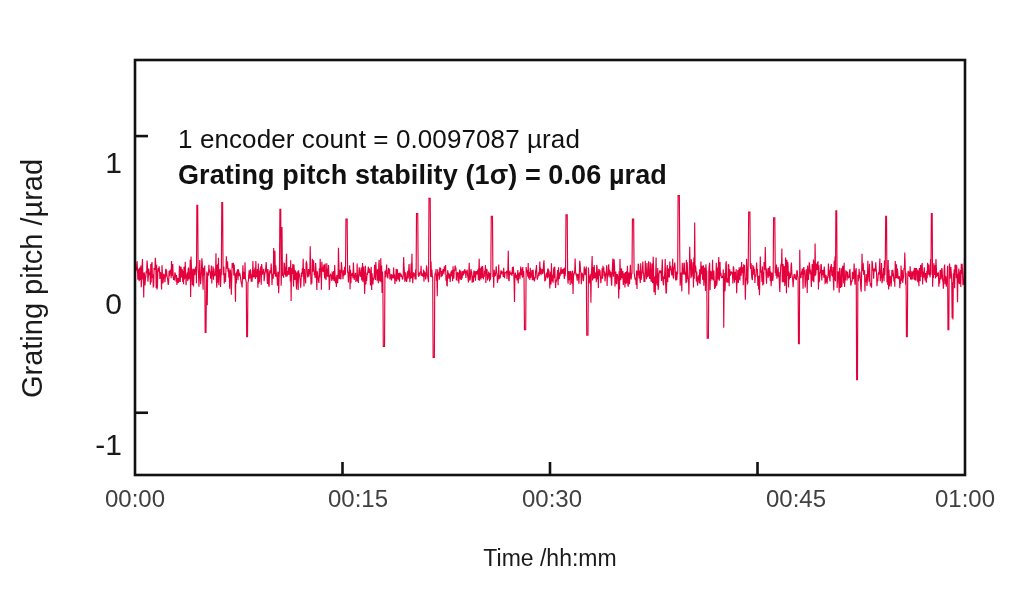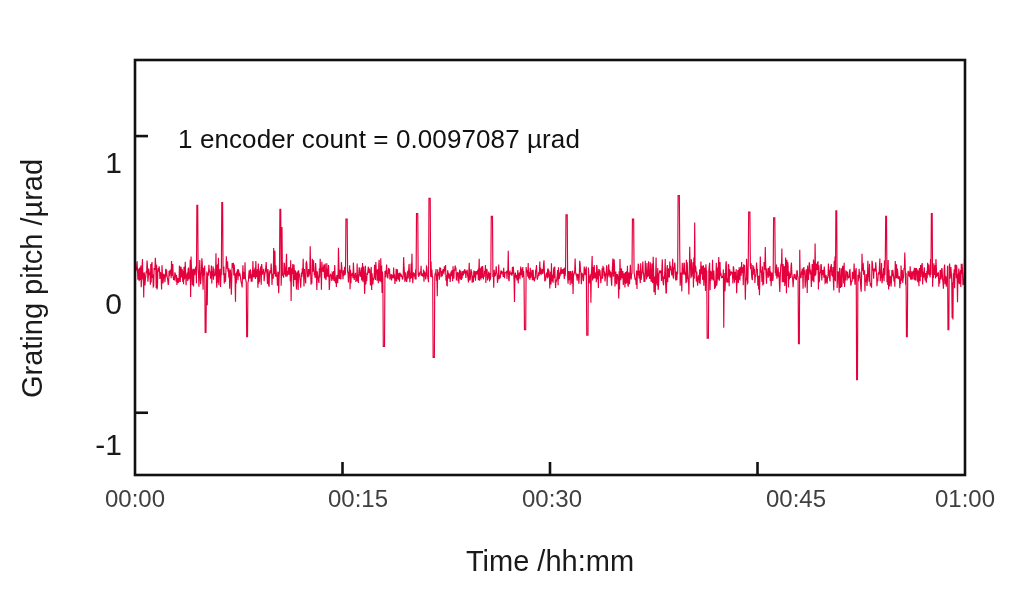--- a/index.html
+++ b/index.html
@@ -34,21 +34,21 @@
     font-size: 29px;
     color: #1a1a1a;
     white-space: nowrap;
   }
   .xlabel {
     position: absolute;
     left: 135px;
     top: 545px;
     width: 830px;
     text-align: center;
-    font-size: 29px;
+    font-size: 23px;
     color: #1a1a1a;
     white-space: nowrap;
   }
 
   
   .ytick {
     position: absolute;
     width: 70px;
     text-align: right;
     font-size: 30px;
@@ -92,20 +92,21 @@
 
   <div class="xtick" style="left:55px; top:487px;">00:00</div>
   <div class="xtick" style="left:278px; top:487px;">00:15</div>
   <div class="xtick" style="left:472px; top:487px;text-align:center;">00:30</div>
   <div class="xtick" style="left:716px; top:487px;">00:45</div>
   <div class="xtick" style="left:885px; top:487px;">01:00</div>
 
   <div class="xlabel">Time /hh:mm</div>
 
   <div class="annot l2">1 encoder count = 0.0097087 µrad</div>
+  <div class="annot l3">Grating pitch stability (1σ) = 0.06 µrad</div>
 
   <svg id="plot" width="1024" height="589">
       <defs>
         <clipPath id="plotclip">
           <rect x="135" y="60" width="830" height="415"></rect>
         </clipPath>
       </defs>
     <g id="trace-group" clip-path="url(#plotclip)">
         <path d="M135.00 282.30L135.42 272.52L135.83 270.74L136.25 269.50L136.66 266.41L137.08 261.28L137.49 270.17L137.91 279.83L138.32 270.21L138.74 269.53L139.15 281.20L139.57 269.96L139.98 267.69L140.40 279.97L140.81 265.47L141.23 287.12L141.64 279.53L142.06 267.30L142.47 258.91L142.89 279.52L143.30 273.10L143.72 297.43L144.13 272.28L144.55 275.32L144.96 285.51L145.38 279.00L145.80 276.19L146.21 271.20L146.63 273.01L147.04 260.59L147.46 265.74L147.87 281.69L148.29 277.15L148.70 268.46L149.12 272.62L149.53 275.13L149.95 272.41L150.36 284.72L150.78 263.89L151.19 282.45L151.61 264.40L152.02 262.09L152.44 278.01L152.85 274.43L153.27 286.76L153.68 286.13L154.10 267.92L154.51 269.83L154.93 268.13L155.35 257.88L155.76 264.99L156.18 288.09L156.59 264.70L157.01 289.37L157.42 287.04L157.84 271.34L158.25 268.07L158.67 271.76L159.08 266.24L159.50 269.22L159.91 279.05L160.33 272.29L160.74 273.22L161.16 276.48L161.57 289.50L161.99 265.30L162.40 273.58L162.82 283.44L163.23 281.44L163.65 273.73L164.06 278.03L164.48 274.60L164.89 282.32L165.31 277.18L165.73 268.78L166.14 276.51L166.56 269.49L166.97 275.98L167.39 277.75L167.80 280.55L168.22 284.87L168.63 282.69L169.05 271.05L169.46 276.09L169.88 270.65L170.29 270.16L170.71 270.36L171.12 278.28L171.54 260.94L171.95 270.52L172.37 275.97L172.78 263.94L173.20 277.11L173.61 279.94L174.03 276.25L174.44 280.53L174.86 272.36L175.28 274.04L175.69 274.90L176.11 281.84L176.52 274.96L176.94 284.99L177.35 277.80L177.77 282.85L178.18 278.09L178.60 282.06L179.01 281.60L179.43 265.66L179.84 266.95L180.26 282.10L180.67 271.32L181.09 266.69L181.50 277.57L181.92 269.01L182.33 270.18L182.75 282.02L183.16 271.10L183.58 284.31L183.99 266.86L184.41 279.35L184.82 276.33L185.24 261.81L185.66 272.94L186.07 285.35L186.49 275.48L186.90 275.99L187.32 272.61L187.73 281.10L188.15 269.04L188.56 267.62L188.98 279.42L189.39 276.70L189.81 276.47L190.22 259.68L190.64 296.91L191.05 256.42L191.47 268.61L191.88 275.05L192.30 285.20L192.71 270.92L193.13 268.68L193.54 286.38L193.96 270.90L194.37 269.24L194.79 275.23L195.21 269.14L195.62 267.76L196.04 266.39L196.45 283.18L196.87 205.25L197.28 205.25L197.70 205.25L198.11 268.49L198.53 274.74L198.94 286.61L199.36 273.77L199.77 260.07L200.19 272.33L200.60 284.33L201.02 278.51L201.43 272.19L201.85 258.19L202.26 263.14L202.68 276.86L203.09 289.69L203.51 267.66L203.92 274.71L204.34 274.03L204.75 265.44L205.17 332.52L205.59 332.52L206.00 332.52L206.42 287.04L206.83 271.43L207.25 305.28L207.66 272.65L208.08 275.76L208.49 274.46L208.91 264.84L209.32 272.37L209.74 271.39L210.15 273.03L210.57 278.68L210.98 275.88L211.40 265.45L211.81 283.60L212.23 270.97L212.64 276.25L213.06 266.29L213.47 279.64L213.89 268.58L214.30 273.72L214.72 275.99L215.14 274.49L215.55 274.45L215.97 253.34L216.38 279.82L216.80 287.71L217.21 265.67L217.63 264.94L218.04 282.81L218.46 257.80L218.87 285.28L219.29 269.86L219.70 269.75L220.12 269.46L220.53 287.04L220.95 276.13L221.36 274.30L221.78 202.48L222.19 202.48L222.61 202.48L223.02 267.24L223.44 274.94L223.85 266.60L224.27 283.61L224.68 273.19L225.10 280.05L225.52 281.78L225.93 270.07L226.35 256.30L226.76 268.63L227.18 267.43L227.59 261.25L228.01 271.67L228.42 268.30L228.84 277.70L229.25 270.17L229.67 288.68L230.08 269.92L230.50 270.69L230.91 277.91L231.33 294.71L231.74 279.09L232.16 263.05L232.57 265.39L232.99 267.81L233.40 262.85L233.82 275.41L234.23 264.46L234.65 273.70L235.07 278.79L235.48 301.80L235.90 273.25L236.31 283.53L236.73 271.57L237.14 273.82L237.56 269.28L237.97 280.32L238.39 269.23L238.80 271.61L239.22 276.05L239.63 272.98L240.05 274.29L240.46 277.29L240.88 280.77L241.29 282.82L241.71 284.07L242.12 287.38L242.54 275.16L242.95 265.19L243.37 279.09L243.78 272.63L244.20 273.10L244.61 279.02L245.03 262.33L245.45 278.89L245.86 280.12L246.28 282.92L246.69 336.67L247.11 336.67L247.52 336.67L247.94 282.23L248.35 281.41L248.77 274.71L249.18 270.20L249.60 278.71L250.01 276.80L250.43 269.23L250.84 272.27L251.26 281.69L251.67 274.26L252.09 281.79L252.50 273.28L252.92 261.02L253.33 277.39L253.75 275.38L254.16 269.56L254.58 277.26L254.99 267.43L255.41 278.87L255.83 260.98L256.24 272.51L256.66 276.71L257.07 276.76L257.49 268.97L257.90 287.86L258.32 263.52L258.73 283.64L259.15 271.12L259.56 281.98L259.98 270.14L260.39 268.99L260.81 266.34L261.22 284.73L261.64 264.01L262.05 267.75L262.47 274.67L262.88 270.87L263.30 272.67L263.71 268.72L264.13 281.27L264.54 276.84L264.96 272.98L265.38 271.80L265.79 267.06L266.21 262.09L266.62 270.69L267.04 275.39L267.45 283.89L267.87 269.00L268.28 272.84L268.70 285.81L269.11 286.00L269.53 273.07L269.94 270.46L270.36 272.65L270.77 271.48L271.19 263.42L271.60 271.69L272.02 284.91L272.43 274.18L272.85 274.22L273.26 278.75L273.68 247.89L274.09 267.85L274.51 274.29L274.92 250.70L275.34 276.70L275.76 265.22L276.17 271.51L276.59 276.82L277.00 274.76L277.42 285.83L277.83 271.72L278.25 272.65L278.66 293.28L279.08 278.35L279.49 270.16L279.91 209.40L280.32 209.40L280.74 209.40L281.15 285.84L281.57 270.66L281.98 227.04L282.40 272.42L282.81 276.22L283.23 273.64L283.64 277.79L284.06 263.33L284.47 263.62L284.89 274.48L285.31 266.91L285.72 276.79L286.14 263.40L286.55 253.73L286.97 276.52L287.38 274.42L287.80 270.99L288.21 274.65L288.63 267.32L289.04 274.80L289.46 267.79L289.87 266.92L290.29 281.42L290.70 260.22L291.12 301.05L291.53 268.27L291.95 271.30L292.36 274.25L292.78 263.95L293.19 279.29L293.61 286.60L294.02 264.62L294.44 275.60L294.85 279.94L295.27 270.96L295.69 271.39L296.10 280.16L296.52 289.42L296.93 273.16L297.35 272.43L297.76 278.22L298.18 289.97L298.59 270.29L299.01 276.33L299.42 273.45L299.84 278.28L300.25 280.37L300.67 287.80L301.08 279.73L301.50 272.48L301.91 277.06L302.33 268.38L302.74 273.93L303.16 258.67L303.57 274.43L303.99 286.49L304.40 269.02L304.82 278.21L305.24 276.48L305.65 283.45L306.07 262.99L306.48 262.05L306.90 264.64L307.31 274.31L307.73 277.41L308.14 274.03L308.56 269.06L308.97 276.45L309.39 269.08L309.80 274.09L310.22 246.33L310.63 271.37L311.05 284.73L311.46 277.13L311.88 283.37L312.29 258.82L312.71 264.35L313.12 271.82L313.54 260.31L313.95 268.61L314.37 274.73L314.78 274.81L315.20 278.04L315.62 262.95L316.03 269.50L316.45 277.04L316.86 290.05L317.28 271.20L317.69 275.53L318.11 277.86L318.52 280.94L318.94 283.00L319.35 268.16L319.77 277.52L320.18 258.82L320.60 271.38L321.01 268.34L321.43 289.64L321.84 261.84L322.26 267.19L322.67 269.14L323.09 271.85L323.50 268.39L323.92 264.63L324.33 274.49L324.75 278.54L325.17 263.53L325.58 276.99L326.00 280.07L326.41 275.24L326.83 263.28L327.24 276.41L327.66 268.96L328.07 277.07L328.49 265.10L328.90 274.33L329.32 290.01L329.73 282.22L330.15 275.67L330.56 274.46L330.98 275.22L331.39 275.96L331.81 281.07L332.22 272.82L332.64 273.64L333.05 279.49L333.47 271.11L333.88 280.33L334.30 280.56L334.71 265.13L335.13 276.66L335.55 283.13L335.96 277.34L336.38 286.95L336.79 275.48L337.21 275.34L337.62 283.28L338.04 277.39L338.45 247.83L338.87 264.97L339.28 278.94L339.70 272.51L340.11 269.82L340.53 278.78L340.94 278.68L341.36 262.14L341.77 266.86L342.19 272.40L342.60 273.95L343.02 279.17L343.43 270.31L343.85 275.88L344.26 272.14L344.68 266.90L345.10 275.03L345.51 272.32L345.93 219.08L346.34 219.08L346.76 219.08L347.17 219.08L347.59 271.86L348.00 273.00L348.42 282.55L348.83 272.25L349.25 271.59L349.66 265.31L350.08 289.30L350.49 269.83L350.91 283.33L351.32 273.81L351.74 275.90L352.15 272.90L352.57 274.54L352.98 278.10L353.40 262.62L353.81 272.48L354.23 279.91L354.64 274.42L355.06 276.66L355.48 272.84L355.89 281.85L356.31 275.58L356.72 280.91L357.14 263.41L357.55 281.56L357.97 274.81L358.38 282.98L358.80 273.10L359.21 267.31L359.63 270.64L360.04 275.95L360.46 276.25L360.87 272.78L361.29 267.56L361.70 280.43L362.12 276.87L362.53 263.13L362.95 282.11L363.36 275.72L363.78 266.46L364.19 274.47L364.61 293.86L365.03 282.50L365.44 265.73L365.86 284.44L366.27 275.99L366.69 281.01L367.10 272.73L367.52 274.92L367.93 270.57L368.35 266.67L368.76 272.91L369.18 271.73L369.59 268.67L370.01 273.23L370.42 285.48L370.84 276.12L371.25 266.89L371.67 290.09L372.08 273.29L372.50 279.68L372.91 284.38L373.33 277.70L373.74 278.74L374.16 277.23L374.57 264.74L374.99 269.56L375.41 279.94L375.82 262.04L376.24 269.75L376.65 270.50L377.07 280.71L377.48 272.08L377.90 269.12L378.31 283.14L378.73 265.71L379.14 259.89L379.56 280.01L379.97 281.46L380.39 275.60L380.80 258.19L381.22 282.25L381.63 265.56L382.05 293.09L382.46 271.59L382.88 278.37L383.29 346.35L383.71 346.35L384.12 346.35L384.54 346.35L384.95 270.91L385.37 277.34L385.79 271.70L386.20 272.49L386.62 264.51L387.03 276.58L387.45 276.34L387.86 278.49L388.28 270.85L388.69 267.92L389.11 273.80L389.52 268.68L389.94 279.55L390.35 277.55L390.77 276.01L391.18 273.97L391.60 280.42L392.01 275.34L392.43 275.34L392.84 277.98L393.26 276.43L393.67 267.45L394.09 278.58L394.50 274.19L394.92 284.07L395.34 278.85L395.75 279.39L396.17 268.69L396.58 281.37L397.00 277.05L397.41 269.28L397.83 278.57L398.24 278.99L398.66 273.20L399.07 275.32L399.49 281.63L399.90 272.55L400.32 276.02L400.73 273.66L401.15 276.89L401.56 275.39L401.98 276.21L402.39 279.10L402.81 279.00L403.22 275.38L403.64 257.14L404.05 266.61L404.47 272.96L404.88 281.74L405.30 275.13L405.72 272.34L406.13 279.65L406.55 281.81L406.96 279.99L407.38 275.04L407.79 270.69L408.21 278.57L408.62 270.77L409.04 264.09L409.45 272.04L409.87 282.26L410.28 272.72L410.70 278.78L411.11 263.54L411.53 277.91L411.94 253.74L412.36 275.45L412.77 283.12L413.19 275.45L413.60 272.20L414.02 276.36L414.43 273.33L414.85 277.01L415.27 279.35L415.68 269.36L416.10 279.55L416.51 213.55L416.93 213.55L417.34 213.55L417.76 213.55L418.17 274.46L418.59 276.77L419.00 275.32L419.42 272.65L419.83 275.45L420.25 271.58L420.66 273.10L421.08 265.81L421.49 276.01L421.91 273.67L422.32 274.06L422.74 275.77L423.15 276.78L423.57 269.59L423.98 281.85L424.40 271.42L424.81 274.22L425.23 272.43L425.65 279.42L426.06 276.93L426.48 266.37L426.89 267.08L427.31 275.36L427.72 276.84L428.14 279.38L428.55 282.24L428.97 198.33L429.38 198.33L429.80 198.33L430.21 198.33L430.63 276.75L431.04 261.50L431.46 277.19L431.87 269.45L432.29 275.79L432.70 276.83L433.12 357.42L433.53 357.42L433.95 357.42L434.36 357.42L434.78 277.62L435.20 272.73L435.61 274.51L436.03 269.01L436.44 280.82L436.86 274.37L437.27 296.20L437.69 269.26L438.10 275.27L438.52 274.58L438.93 272.39L439.35 279.73L439.76 267.22L440.18 269.76L440.59 267.81L441.01 277.22L441.42 273.72L441.84 270.96L442.25 276.33L442.67 270.74L443.08 269.15L443.50 272.81L443.91 273.43L444.33 266.27L444.74 270.93L445.16 271.06L445.58 265.08L445.99 280.68L446.41 274.84L446.82 285.51L447.24 285.78L447.65 270.27L448.07 272.99L448.48 274.89L448.90 278.74L449.31 274.08L449.73 274.44L450.14 281.91L450.56 275.17L450.97 271.56L451.39 276.09L451.80 270.21L452.22 273.44L452.63 281.30L453.05 266.31L453.46 276.74L453.88 278.71L454.29 269.50L454.71 271.00L455.13 265.43L455.54 268.70L455.96 267.42L456.37 280.56L456.79 272.45L457.20 275.15L457.62 271.99L458.03 281.26L458.45 272.83L458.86 283.46L459.28 273.06L459.69 269.53L460.11 277.03L460.52 279.37L460.94 270.70L461.35 279.88L461.77 272.51L462.18 278.43L462.60 271.67L463.01 271.57L463.43 275.47L463.84 270.48L464.26 273.78L464.67 269.21L465.09 270.18L465.51 272.92L465.92 278.05L466.34 271.63L466.75 271.12L467.17 269.82L467.58 275.14L468.00 277.91L468.41 282.56L468.83 272.06L469.24 262.83L469.66 279.88L470.07 279.89L470.49 276.44L470.90 269.22L471.32 271.11L471.73 272.37L472.15 282.78L472.56 275.56L472.98 276.48L473.39 282.12L473.81 270.61L474.22 271.70L474.64 277.70L475.06 271.25L475.47 280.70L475.89 273.73L476.30 271.12L476.72 274.71L477.13 272.92L477.55 270.96L477.96 270.15L478.38 280.16L478.79 270.93L479.21 258.85L479.62 280.77L480.04 268.17L480.45 277.88L480.87 278.53L481.28 266.61L481.70 275.35L482.11 277.84L482.53 266.13L482.94 269.40L483.36 279.33L483.77 274.94L484.19 276.96L484.60 270.67L485.02 272.55L485.44 264.93L485.85 283.10L486.27 271.20L486.68 268.95L487.10 270.21L487.51 279.42L487.93 278.81L488.34 276.18L488.76 271.47L489.17 274.57L489.59 281.43L490.00 273.09L490.42 279.75L490.83 275.38L491.25 216.32L491.66 216.32L492.08 216.32L492.49 216.32L492.91 276.91L493.32 273.28L493.74 287.78L494.15 269.88L494.57 274.55L494.98 275.75L495.40 275.27L495.82 271.44L496.23 266.41L496.65 273.14L497.06 274.07L497.48 282.81L497.89 279.77L498.31 276.63L498.72 264.63L499.14 279.21L499.55 276.80L499.97 276.05L500.38 276.90L500.80 270.57L501.21 274.34L501.63 270.63L502.04 272.47L502.46 272.43L502.87 274.13L503.29 276.83L503.70 267.84L504.12 274.55L504.53 278.21L504.95 272.67L505.37 272.64L505.78 272.50L506.20 271.76L506.61 271.43L507.03 279.04L507.44 271.57L507.86 270.61L508.27 250.84L508.69 279.68L509.10 281.12L509.52 272.31L509.93 271.53L510.35 273.42L510.76 274.22L511.18 274.65L511.59 272.45L512.01 275.72L512.42 266.91L512.84 273.96L513.25 266.48L513.67 271.70L514.08 281.26L514.50 302.08L514.91 275.22L515.33 272.59L515.75 275.14L516.16 278.30L516.58 275.07L516.99 280.42L517.41 276.35L517.82 270.11L518.24 283.52L518.65 274.07L519.07 273.55L519.48 272.57L519.90 279.09L520.31 273.45L520.73 266.42L521.14 275.22L521.56 268.55L521.97 271.29L522.39 277.69L522.80 266.99L523.22 276.89L523.63 270.91L524.05 279.56L524.46 329.75L524.88 329.75L525.30 329.75L525.71 329.75L526.13 267.06L526.54 271.84L526.96 271.21L527.37 272.65L527.79 276.61L528.20 262.93L528.62 277.71L529.03 277.28L529.45 272.02L529.86 279.94L530.28 267.84L530.69 277.84L531.11 274.66L531.52 274.32L531.94 270.07L532.35 280.29L532.77 270.98L533.18 269.85L533.60 280.16L534.01 276.69L534.43 281.41L534.84 278.12L535.26 278.06L535.68 270.16L536.09 269.58L536.51 265.10L536.92 276.72L537.34 279.65L537.75 277.33L538.17 275.98L538.58 272.22L539.00 275.96L539.41 271.90L539.83 261.51L540.24 273.89L540.66 267.72L541.07 275.32L541.49 269.56L541.90 273.38L542.32 268.97L542.73 274.07L543.15 272.15L543.56 264.09L543.98 260.35L544.39 270.71L544.81 281.45L545.23 278.60L545.64 279.23L546.06 274.52L546.47 273.70L546.89 276.20L547.30 276.99L547.72 268.51L548.13 277.42L548.55 270.15L548.96 270.97L549.38 275.31L549.79 288.39L550.21 279.53L550.62 271.69L551.04 284.58L551.45 263.37L551.87 281.51L552.28 275.66L552.70 275.29L553.11 282.67L553.53 270.43L553.94 267.35L554.36 278.29L554.77 266.53L555.19 280.13L555.61 288.06L556.02 280.16L556.44 281.64L556.85 278.57L557.27 274.96L557.68 270.10L558.10 285.16L558.51 267.28L558.93 278.82L559.34 278.47L559.76 274.06L560.17 274.85L560.59 270.99L561.00 267.31L561.42 274.11L561.83 270.75L562.25 269.39L562.66 272.48L563.08 273.81L563.49 268.66L563.91 273.23L564.32 278.93L564.74 267.63L565.16 276.15L565.57 269.29L565.99 214.93L566.40 214.93L566.82 214.93L567.23 214.93L567.65 277.34L568.06 283.63L568.48 270.95L568.89 280.30L569.31 275.30L569.72 271.34L570.14 284.95L570.55 271.06L570.97 273.94L571.38 276.42L571.80 283.81L572.21 271.87L572.63 270.79L573.04 293.96L573.46 276.84L573.87 273.82L574.29 273.56L574.70 271.48L575.12 258.46L575.54 271.38L575.95 274.65L576.37 274.29L576.78 276.92L577.20 280.64L577.61 274.41L578.03 274.21L578.44 275.79L578.86 283.64L579.27 277.10L579.69 260.86L580.10 263.14L580.52 271.21L580.93 272.39L581.35 284.29L581.76 272.83L582.18 276.06L582.59 273.49L583.01 279.30L583.42 281.09L583.84 274.95L584.25 266.59L584.67 274.72L585.09 268.51L585.50 270.53L585.92 275.57L586.33 266.42L586.75 335.28L587.16 335.28L587.58 335.28L587.99 335.28L588.41 267.61L588.82 274.38L589.24 283.46L589.65 277.09L590.07 277.72L590.48 274.27L590.90 302.73L591.31 274.18L591.73 267.49L592.14 255.93L592.56 280.56L592.97 267.01L593.39 274.84L593.80 278.62L594.22 264.93L594.63 275.46L595.05 278.15L595.47 274.76L595.88 272.25L596.30 282.31L596.71 264.96L597.13 267.73L597.54 279.36L597.96 271.32L598.37 287.96L598.79 269.60L599.20 269.75L599.62 275.76L600.03 270.18L600.45 277.55L600.86 283.11L601.28 277.34L601.69 277.54L602.11 268.37L602.52 278.61L602.94 265.74L603.35 271.49L603.77 267.32L604.18 276.27L604.60 271.59L605.02 281.53L605.43 276.87L605.85 273.69L606.26 273.56L606.68 265.30L607.09 286.10L607.51 273.71L607.92 277.14L608.34 267.32L608.75 264.29L609.17 275.37L609.58 269.84L610.00 277.44L610.41 272.01L610.83 272.45L611.24 280.24L611.66 285.66L612.07 273.23L612.49 265.99L612.90 258.45L613.32 276.63L613.73 270.67L614.15 259.21L614.56 266.66L614.98 286.50L615.40 280.48L615.81 271.49L616.23 281.64L616.64 284.22L617.06 274.55L617.47 274.52L617.89 276.42L618.30 283.41L618.72 298.46L619.13 271.15L619.55 289.38L619.96 258.92L620.38 271.54L620.79 280.28L621.21 268.32L621.62 269.47L622.04 278.29L622.45 276.37L622.87 271.10L623.28 284.93L623.70 280.77L624.11 273.23L624.53 277.76L624.94 287.37L625.36 271.97L625.78 279.69L626.19 283.65L626.61 271.21L627.02 282.74L627.44 265.64L627.85 284.96L628.27 286.74L628.68 272.41L629.10 274.19L629.51 284.32L629.93 275.18L630.34 264.78L630.76 275.77L631.17 279.43L631.59 273.99L632.00 273.45L632.42 219.08L632.83 219.08L633.25 219.08L633.66 219.08L634.08 272.24L634.49 275.39L634.91 278.47L635.33 280.06L635.74 277.75L636.16 284.94L636.57 270.60L636.99 288.94L637.40 270.91L637.82 275.41L638.23 263.65L638.65 265.41L639.06 278.53L639.48 270.57L639.89 278.25L640.31 283.11L640.72 263.24L641.14 279.88L641.55 275.96L641.97 273.56L642.38 270.43L642.80 261.44L643.21 272.00L643.63 273.66L644.04 281.86L644.46 274.77L644.87 281.97L645.29 260.85L645.71 273.13L646.12 272.53L646.54 279.34L646.95 263.04L647.37 277.15L647.78 273.27L648.20 276.18L648.61 261.25L649.03 274.70L649.44 277.84L649.86 278.77L650.27 262.30L650.69 274.13L651.10 281.69L651.52 274.55L651.93 263.57L652.35 281.80L652.76 283.08L653.18 256.73L653.59 268.80L654.01 292.24L654.42 281.40L654.84 276.56L655.26 295.00L655.67 274.57L656.09 257.56L656.50 281.49L656.92 284.26L657.33 285.59L657.75 268.03L658.16 289.84L658.58 285.82L658.99 274.03L659.41 272.12L659.82 270.35L660.24 273.23L660.65 271.55L661.07 270.71L661.48 280.96L661.90 269.28L662.31 259.39L662.73 278.17L663.14 282.89L663.56 285.31L663.97 276.22L664.39 279.03L664.80 270.93L665.22 258.99L665.64 284.73L666.05 292.90L666.47 292.78L666.88 268.75L667.30 264.95L667.71 282.19L668.13 268.42L668.54 269.54L668.96 276.36L669.37 277.57L669.79 261.41L670.20 270.13L670.62 265.86L671.03 268.29L671.45 272.35L671.86 275.30L672.28 272.88L672.69 258.66L673.11 277.00L673.52 277.70L673.94 267.68L674.35 267.40L674.77 262.59L675.19 269.65L675.60 279.37L676.02 280.50L676.43 271.44L676.85 279.84L677.26 273.49L677.68 273.36L678.09 195.57L678.51 195.57L678.92 195.57L679.34 195.57L679.75 251.88L680.17 285.74L680.58 276.64L681.00 272.45L681.41 279.59L681.83 291.38L682.24 262.68L682.66 273.70L683.07 274.04L683.49 274.03L683.90 263.70L684.32 262.65L684.73 274.82L685.15 272.61L685.57 273.80L685.98 283.22L686.40 259.73L686.81 282.14L687.23 262.26L687.64 273.02L688.06 279.16L688.47 277.98L688.89 294.52L689.30 272.93L689.72 246.88L690.13 265.17L690.55 268.83L690.96 278.12L691.38 259.33L691.79 276.72L692.21 271.76L692.62 270.05L693.04 262.14L693.45 287.50L693.87 257.45L694.28 278.75L694.70 222.57L695.12 272.44L695.53 265.53L695.95 269.15L696.36 281.60L696.78 271.41L697.19 280.94L697.61 285.75L698.02 276.55L698.44 279.78L698.85 274.71L699.27 283.08L699.68 269.34L700.10 284.16L700.51 274.90L700.93 261.59L701.34 274.19L701.76 271.18L702.17 265.71L702.59 279.75L703.00 278.69L703.42 265.25L703.83 285.73L704.25 273.48L704.66 267.57L705.08 275.11L705.50 290.88L705.91 264.31L706.33 270.78L706.74 271.15L707.16 338.05L707.57 338.05L707.99 338.05L708.40 338.05L708.82 270.61L709.23 266.28L709.65 262.83L710.06 290.25L710.48 270.72L710.89 280.66L711.31 272.15L711.72 272.60L712.14 279.25L712.55 259.65L712.97 280.32L713.38 279.46L713.80 270.51L714.21 278.73L714.63 289.00L715.05 280.79L715.46 287.83L715.88 277.99L716.29 262.72L716.71 285.64L717.12 281.77L717.54 267.46L717.95 279.56L718.37 265.83L718.78 257.02L719.20 280.69L719.61 278.32L720.03 262.05L720.44 275.66L720.86 272.91L721.27 275.92L721.69 277.68L722.10 277.52L722.52 276.02L722.93 277.99L723.35 269.40L723.76 327.66L724.18 273.06L724.59 290.20L725.01 291.15L725.43 279.52L725.84 263.77L726.26 261.36L726.67 282.45L727.09 279.67L727.50 279.02L727.92 282.77L728.33 264.14L728.75 264.99L729.16 286.32L729.58 269.17L729.99 271.94L730.41 275.52L730.82 273.87L731.24 271.95L731.65 272.38L732.07 272.49L732.48 274.92L732.90 283.52L733.31 266.36L733.73 267.81L734.14 277.68L734.56 282.63L734.97 271.76L735.39 273.78L735.81 279.98L736.22 269.35L736.64 293.17L737.05 281.14L737.47 277.20L737.88 269.98L738.30 282.97L738.71 277.94L739.13 267.33L739.54 279.05L739.96 279.52L740.37 269.16L740.79 266.77L741.20 275.65L741.62 262.00L742.03 272.59L742.45 272.74L742.86 267.24L743.28 285.21L743.69 264.30L744.11 270.67L744.52 265.05L744.94 279.01L745.36 299.79L745.77 279.26L746.19 279.60L746.60 258.68L747.02 270.45L747.43 283.38L747.85 282.61L748.26 261.70L748.68 212.17L749.09 212.17L749.51 212.17L749.92 212.17L750.34 266.05L750.75 269.22L751.17 263.20L751.58 275.20L752.00 279.24L752.41 279.53L752.83 264.92L753.24 275.03L753.66 266.61L754.07 271.04L754.49 269.05L754.90 282.98L755.32 275.37L755.74 276.60L756.15 273.36L756.57 262.52L756.98 270.71L757.40 269.07L757.81 285.86L758.23 275.96L758.64 289.36L759.06 275.46L759.47 295.20L759.89 277.14L760.30 256.51L760.72 272.42L761.13 271.45L761.55 273.45L761.96 281.91L762.38 266.39L762.79 285.54L763.21 272.27L763.62 284.44L764.04 261.95L764.45 268.36L764.87 269.53L765.29 247.07L765.70 266.41L766.12 275.10L766.53 283.80L766.95 268.40L767.36 274.28L767.78 273.09L768.19 277.85L768.61 267.86L769.02 276.06L769.44 275.05L769.85 266.05L770.27 280.92L770.68 271.59L771.10 286.29L771.51 279.19L771.93 272.45L772.34 278.04L772.76 281.04L773.17 277.33L773.59 217.70L774.00 217.70L774.42 217.70L774.83 217.70L775.25 273.29L775.67 270.05L776.08 275.90L776.50 264.41L776.91 278.76L777.33 276.49L777.74 271.55L778.16 267.15L778.57 277.20L778.99 271.90L779.40 284.00L779.82 292.03L780.23 278.13L780.65 267.78L781.06 263.46L781.48 266.13L781.89 248.49L782.31 282.14L782.72 270.30L783.14 263.90L783.55 282.27L783.97 267.45L784.38 266.30L784.80 286.01L785.22 281.47L785.63 257.50L786.05 269.41L786.46 293.26L786.88 259.74L787.29 275.99L787.71 261.91L788.12 266.02L788.54 287.44L788.95 271.46L789.37 279.40L789.78 273.64L790.20 273.56L790.61 277.93L791.03 265.96L791.44 262.55L791.86 273.31L792.27 276.98L792.69 279.51L793.10 287.21L793.52 280.51L793.93 275.22L794.35 273.97L794.76 276.72L795.18 275.66L795.60 278.44L796.01 279.15L796.43 280.00L796.84 270.78L797.26 270.75L797.67 276.06L798.09 277.31L798.50 343.58L798.92 343.58L799.33 343.58L799.75 249.81L800.16 277.57L800.58 277.04L800.99 278.06L801.41 272.75L801.82 273.36L802.24 268.58L802.65 273.79L803.07 288.85L803.48 269.15L803.90 267.11L804.31 274.73L804.73 270.37L805.15 287.61L805.56 282.03L805.98 277.13L806.39 269.29L806.81 271.47L807.22 292.88L807.64 265.54L808.05 279.36L808.47 279.44L808.88 269.66L809.30 262.28L809.71 265.98L810.13 274.11L810.54 269.75L810.96 275.97L811.37 287.00L811.79 275.67L812.20 263.93L812.62 277.93L813.03 280.87L813.45 259.50L813.86 282.33L814.28 261.45L814.69 276.28L815.11 243.44L815.53 275.36L815.94 272.96L816.36 263.74L816.77 264.68L817.19 269.96L817.60 262.37L818.02 262.02L818.43 289.50L818.85 265.26L819.26 282.29L819.68 277.31L820.09 272.11L820.51 273.12L820.92 264.73L821.34 264.80L821.75 280.55L822.17 273.36L822.58 270.01L823.00 275.03L823.41 269.77L823.83 277.78L824.24 266.45L824.66 271.02L825.08 283.07L825.49 282.55L825.91 274.88L826.32 277.12L826.74 281.93L827.15 283.64L827.57 276.46L827.98 277.90L828.40 263.56L828.81 276.00L829.23 269.88L829.64 278.57L830.06 281.37L830.47 266.33L830.89 271.67L831.30 263.96L831.72 274.06L832.13 273.35L832.55 276.60L832.96 267.00L833.38 281.31L833.79 290.39L834.21 260.82L834.62 280.14L835.04 256.62L835.46 281.30L835.87 210.78L836.29 210.78L836.70 210.78L837.12 288.04L837.53 278.76L837.95 272.46L838.36 271.50L838.78 282.73L839.19 292.76L839.61 267.73L840.02 280.86L840.44 288.07L840.85 282.46L841.27 268.37L841.68 287.10L842.10 283.20L842.51 267.52L842.93 265.75L843.34 272.72L843.76 283.39L844.17 262.87L844.59 286.87L845.01 278.99L845.42 280.53L845.84 270.18L846.25 275.17L846.67 271.20L847.08 280.55L847.50 271.70L847.91 276.54L848.33 277.37L848.74 275.89L849.16 277.75L849.57 270.10L849.99 269.71L850.40 279.01L850.82 285.68L851.23 283.53L851.65 280.50L852.06 281.70L852.48 271.84L852.89 275.19L853.31 279.22L853.72 273.44L854.14 263.57L854.55 276.47L854.97 284.80L855.39 272.58L855.80 269.83L856.22 268.22L856.63 379.55L857.05 379.55L857.46 379.55L857.88 274.63L858.29 281.17L858.71 278.60L859.12 268.72L859.54 277.86L859.95 271.89L860.37 280.07L860.78 288.52L861.20 291.76L861.61 274.91L862.03 253.73L862.44 271.24L862.86 264.86L863.27 264.18L863.69 274.65L864.10 273.75L864.52 270.38L864.93 291.22L865.35 278.98L865.77 281.87L866.18 273.92L866.60 280.65L867.01 285.87L867.43 279.21L867.84 260.88L868.26 273.30L868.67 276.53L869.09 281.76L869.50 263.72L869.92 280.98L870.33 285.01L870.75 284.09L871.16 282.99L871.58 287.73L871.99 260.88L872.41 263.05L872.82 270.07L873.24 270.56L873.65 278.62L874.07 268.31L874.48 271.29L874.90 269.10L875.32 271.52L875.73 262.36L876.15 268.58L876.56 273.54L876.98 286.11L877.39 279.73L877.81 281.26L878.22 274.02L878.64 272.48L879.05 274.29L879.47 266.37L879.88 258.58L880.30 281.16L880.71 270.46L881.13 278.20L881.54 263.08L881.96 283.34L882.37 280.68L882.79 275.76L883.20 272.28L883.62 268.03L884.03 281.33L884.45 260.54L884.86 275.12L885.28 262.84L885.70 216.32L886.11 216.32L886.53 216.32L886.94 282.34L887.36 278.26L887.77 284.89L888.19 259.90L888.60 289.44L889.02 269.77L889.43 286.42L889.85 279.92L890.26 275.76L890.68 279.39L891.09 286.59L891.51 280.41L891.92 270.05L892.34 276.54L892.75 269.91L893.17 272.63L893.58 276.21L894.00 281.67L894.41 276.90L894.83 286.74L895.25 261.04L895.66 271.52L896.08 278.18L896.49 264.26L896.91 278.23L897.32 268.50L897.74 271.79L898.15 278.28L898.57 278.52L898.98 278.32L899.40 276.21L899.81 288.20L900.23 278.88L900.64 284.02L901.06 265.46L901.47 278.09L901.89 280.70L902.30 269.95L902.72 282.84L903.13 278.77L903.55 276.94L903.96 267.99L904.38 269.59L904.79 252.40L905.21 266.53L905.63 284.67L906.04 272.78L906.46 336.67L906.87 336.67L907.29 336.67L907.70 278.02L908.12 270.88L908.53 276.09L908.95 271.60L909.36 274.39L909.78 277.05L910.19 266.28L910.61 278.92L911.02 279.22L911.44 275.03L911.85 271.18L912.27 279.56L912.68 271.83L913.10 273.50L913.51 270.53L913.93 279.49L914.34 267.88L914.76 280.16L915.18 268.01L915.59 274.13L916.01 280.74L916.42 268.02L916.84 274.43L917.25 269.64L917.67 281.26L918.08 281.75L918.50 270.64L918.91 286.14L919.33 268.11L919.74 280.40L920.16 280.62L920.57 265.10L920.99 276.89L921.40 271.69L921.82 265.04L922.23 263.11L922.65 284.49L923.06 271.79L923.48 277.81L923.89 271.91L924.31 267.30L924.72 276.28L925.14 280.43L925.56 273.02L925.97 280.61L926.39 282.64L926.80 270.69L927.22 278.12L927.63 262.80L928.05 267.06L928.46 274.53L928.88 264.64L929.29 275.56L929.71 269.89L930.12 277.36L930.54 259.12L930.95 274.85L931.37 213.55L931.78 213.55L932.20 213.55L932.61 286.63L933.03 272.67L933.44 277.87L933.86 263.26L934.27 275.04L934.69 265.16L935.11 266.58L935.52 278.48L935.94 258.93L936.35 267.26L936.77 277.09L937.18 272.70L937.60 275.75L938.01 274.05L938.43 273.37L938.84 286.82L939.26 277.97L939.67 283.50L940.09 270.60L940.50 270.47L940.92 279.43L941.33 276.92L941.75 268.10L942.16 269.48L942.58 279.24L942.99 282.43L943.41 288.62L943.82 279.98L944.24 267.77L944.65 264.62L945.07 284.16L945.49 276.00L945.90 276.86L946.32 286.65L946.73 277.83L947.15 279.48L947.56 265.70L947.98 329.75L948.39 329.75L948.81 329.75L949.22 266.27L949.64 263.60L950.05 278.59L950.47 274.87L950.88 266.97L951.30 272.95L951.71 279.82L952.13 318.06L952.54 282.38L952.96 319.57L953.37 273.16L953.79 278.40L954.20 269.40L954.62 288.13L955.04 264.88L955.45 271.99L955.87 264.46L956.28 278.28L956.70 265.29L957.11 278.04L957.53 302.20L957.94 273.79L958.36 282.72L958.77 268.64L959.19 283.12L959.60 283.98L960.02 273.39L960.43 269.96L960.85 286.97L961.26 263.75L961.68 274.06L962.09 263.70L962.51 270.48L962.92 285.24L963.34 279.55L963.75 284.65L964.17 272.92L964.58 255.87L965.00 273.29" fill="none" stroke="#E4003C" stroke-width="1.15" stroke-linejoin="miter" stroke-linecap="butt"></path>
       </g>

